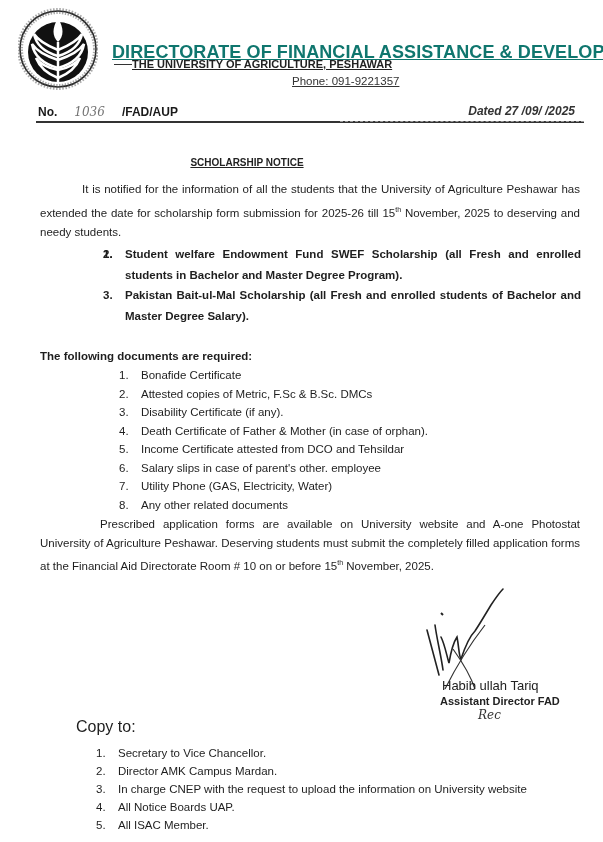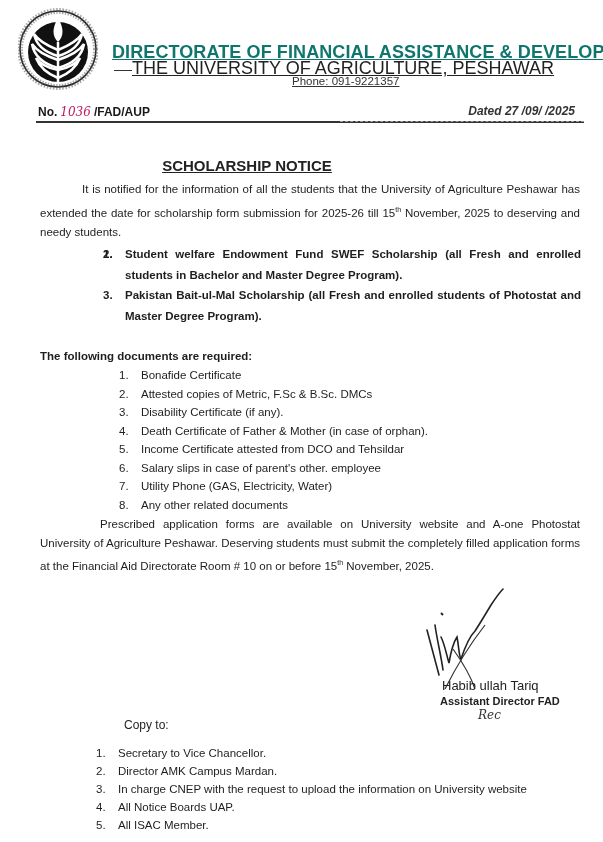--- a/index.html
+++ b/index.html
@@ -8,35 +8,35 @@
     font-family: "Liberation Sans", "DejaVu Sans", sans-serif;
     color: #1a1a1a;
   }
   .abs { position: absolute; }
   .logo { left: 18px; top: 6px; width: 80px; height: 86px; }
   .hdr1 {
     left: 112px; top: 42px; font-size: 18px; font-weight: bold;
     text-decoration: underline; letter-spacing: 0.1px; white-space: nowrap; color: #0f766e;
   }
   .hdr2 {
-    left: 114px; top: 58px; font-size: 18px; font-weight: normal;
+    left: 114px; top: 58px; font-size: 11px; font-weight: bold;
     white-space: nowrap; color: #222;
   }
   .hdr2 .lead { display: inline-block; width: 18px; border-bottom: 1px solid #333; vertical-align: 3px; margin-right: 0; }
   .hdr2 .txt { text-decoration: underline; }
   .phone {
     left: 250px; top: 75px; font-size: 11.5px; text-decoration: underline; color: #333; white-space: nowrap; padding-left: 42px;
   }
   .refno { left: 38px; top: 105px; font-size: 12px; font-weight: bold; white-space: nowrap; }
-  .refno .hand { font-family: "DejaVu Serif", serif; font-style: italic; font-weight: normal; color: #be185d; margin: 0 3px; }
+  .refno .hand { font-family: "DejaVu Serif", serif; font-style: italic; font-weight: normal; color: #737373; margin: 0 17px; }
   .dated { right: 28px; top: 104px; font-size: 12px; font-weight: bold; font-style: italic; color: #333; white-space: nowrap; }
   .rule { left: 36px; top: 121px; width: 548px; height: 0; border-top: 2px solid #333; }
   .rule2 { left: 340px; top: 121px; width: 244px; height: 0; border-top: 1px dashed #999; }
   .title {
-    left: 0; width: 494px; top: 157px; text-align: center; font-size: 15px; font-weight: bold;
+    left: 0; width: 494px; top: 157px; text-align: center; font-size: 10px; font-weight: bold;
     text-decoration: underline; color: #222;
   }
   .para {
     left: 40px; width: 540px; top: 180px; font-size: 11.5px; line-height: 19.5px;
     text-align: justify; color: #1e1e1e;
   }
   .para .indent { display: inline-block; width: 42px; }
   .sch {
     left: 103px; width: 478px; top: 244px; font-size: 11.5px; font-weight: bold; line-height: 20.5px;
     color: #1e1e1e; margin: 0; padding: 0; list-style: none;
@@ -51,21 +51,21 @@
   .docs li { position: relative; padding-left: 22px; }
   .docs li .num { position: absolute; left: 0; top: 0; }
   .para2 {
     left: 40px; width: 540px; top: 515px; font-size: 11.5px; line-height: 19px; text-align: justify; color: #1e1e1e;
   }
   .para2 .indent { display: inline-block; width: 60px; }
   .sig { left: 405px; top: 585px; width: 130px; height: 110px; }
   .signame { left: 442px; top: 678px; font-size: 13px; font-weight: normal; color: #222; white-space: nowrap; }
   .sigtitle { left: 440px; top: 695px; font-size: 11px; font-weight: bold; color: #222; white-space: nowrap; }
   .initials { left: 478px; top: 708px; font-family: "DejaVu Serif", serif; font-style: italic; font-size: 12px; color: #333; }
-  .copy-head { left: 76px; top: 718px; font-size: 12px; color: #1e1e1e; margin-left: 48px; }
+  .copy-head { left: 76px; top: 718px; font-size: 16px; color: #1e1e1e; }
   .copy {
     left: 96px; top: 744px; font-size: 11.5px; line-height: 18px; color: #1e1e1e;
     margin: 0; padding: 0; list-style: none; white-space: nowrap;
   }
   .copy li { position: relative; padding-left: 22px; }
   .copy li .num { position: absolute; left: 0; top: 0; }
 </style>
 </head>
 <body>
 
@@ -100,21 +100,21 @@
 
 <div class="abs title">SCHOLARSHIP NOTICE</div>
 
 <div class="abs para">
   <span class="indent"></span><span>It is notified for the information of all the students that the University of Agriculture Peshawar has extended the date for scholarship form submission for 2025-26 till 15</span><sup style="font-size:7px;">th</sup><span> November, 2025 to deserving and needy students.</span>
 </div>
 
 <ul class="abs sch">
   <li><span class="num">1.</span></li>
   <li><span class="num">2.</span><span>Student welfare Endowment Fund SWEF Scholarship (all Fresh and enrolled students in Bachelor and Master Degree Program).</span></li>
-  <li><span class="num">3.</span><span>Pakistan Bait-ul-Mal Scholarship (all Fresh and enrolled students of Photostat and Master Degree Program).</span></li>
+  <li><span class="num">3.</span><span>Pakistan Bait-ul-Mal Scholarship (all Fresh and enrolled students of Bachelor and Master Degree Salary).</span></li>
 </ul>
 
 <div class="abs docs-head">The following documents are required:</div>
 <ul class="abs docs">
   <li><span class="num">1.</span><span>Bonafide Certificate</span></li>
   <li><span class="num">2.</span><span>Attested copies of Metric, F.Sc &amp; B.Sc. DMCs</span></li>
   <li><span class="num">3.</span><span>Disability Certificate (if any).</span></li>
   <li><span class="num">4.</span><span>Death Certificate of Father &amp; Mother (in case of orphan).</span></li>
   <li><span class="num">5.</span><span>Income Certificate attested from DCO and Tehsildar</span></li>
   <li><span class="num">6.</span><span>Salary slips in case of parent's other. employee</span></li>

